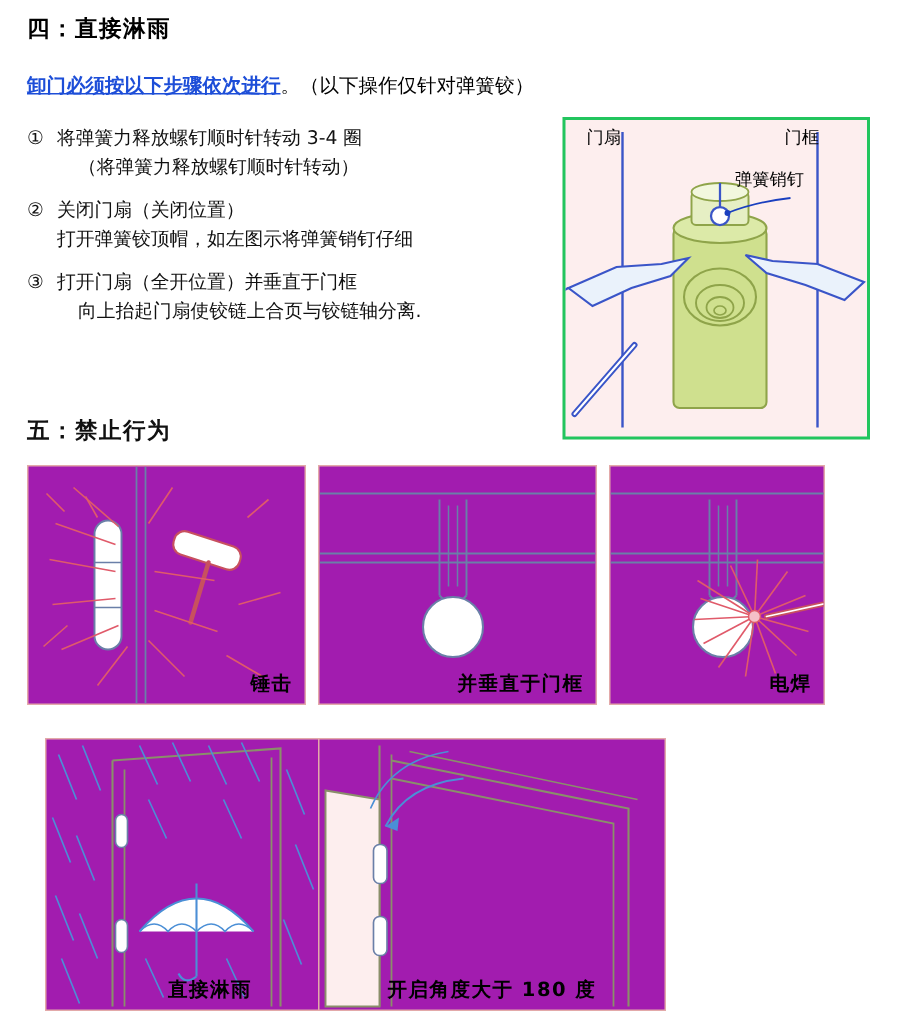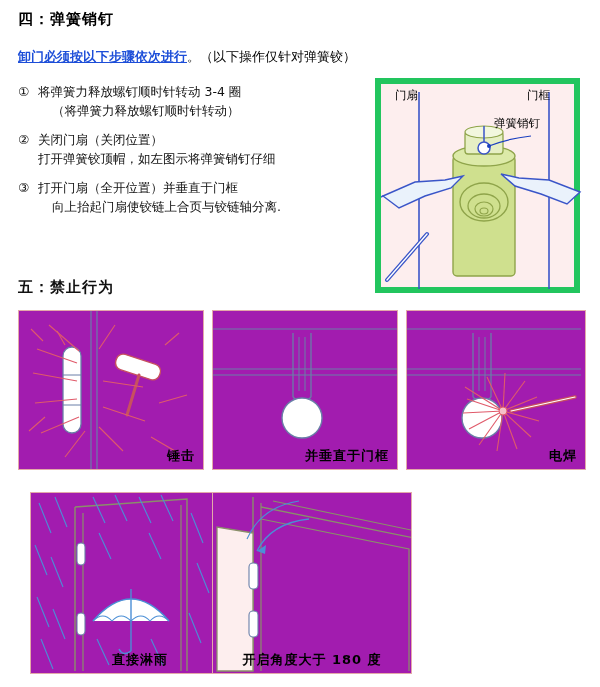--- a/index.html
+++ b/index.html
@@ -59,21 +59,21 @@
   .step-body .l2 { display: block; text-indent: 0; }
   .indent-1 { padding-left: 14px; display: block; }
 
   
   #hinge-diagram {
     position: absolute;
     left: 375px;
     top: 78px;
     width: 205px;
     height: 215px;
-    border: 6px solid #22c55e;
+    border: 2px solid #22c55e;
     background: #fdeeee;
     box-sizing: border-box;
   }
   .dg-label {
     position: absolute;
     font-size: 11.5px;
     color: #000;
     white-space: nowrap;
   }
 
@@ -104,30 +104,30 @@
     letter-spacing: 1px;
   }
   .panel-caption.center {
     left: 0;
     right: 0;
     text-align: center;
   }
 
   #p1 { left: 18px;  top: 310px; width: 186px; height: 160px; }
   #p2 { left: 212px; top: 310px; width: 186px; height: 160px; }
-  #p3 { left: 406px; top: 310px; width: 180px; height: 160px; }
+  #p3 { left: 406px; top: 310px; width: 144px; height: 160px; }
   #p4 { left: 30px;  top: 492px; width: 220px; height: 182px; }
-  #p5 { left: 212px; top: 492px; width: 200px; height: 182px; }
+  #p5 { left: 212px; top: 492px; width: 232px; height: 182px; }
 
   svg { display: block; }
 </style>
 </head>
 <body>
 
-<div id="sec4-title">四：弹簧销钉</div>
+<div id="sec4-title">四：直接淋雨</div>
 
 <div id="sec4-lead">
   <span class="ul">卸门必须按以下步骤依次进行</span><span>。（以下操作仅针对弹簧铰）</span>
 </div>
 
 <div id="sec4-steps">
 
   <div class="step">
     <div class="step-num">①</div>
     <div class="step-body">

